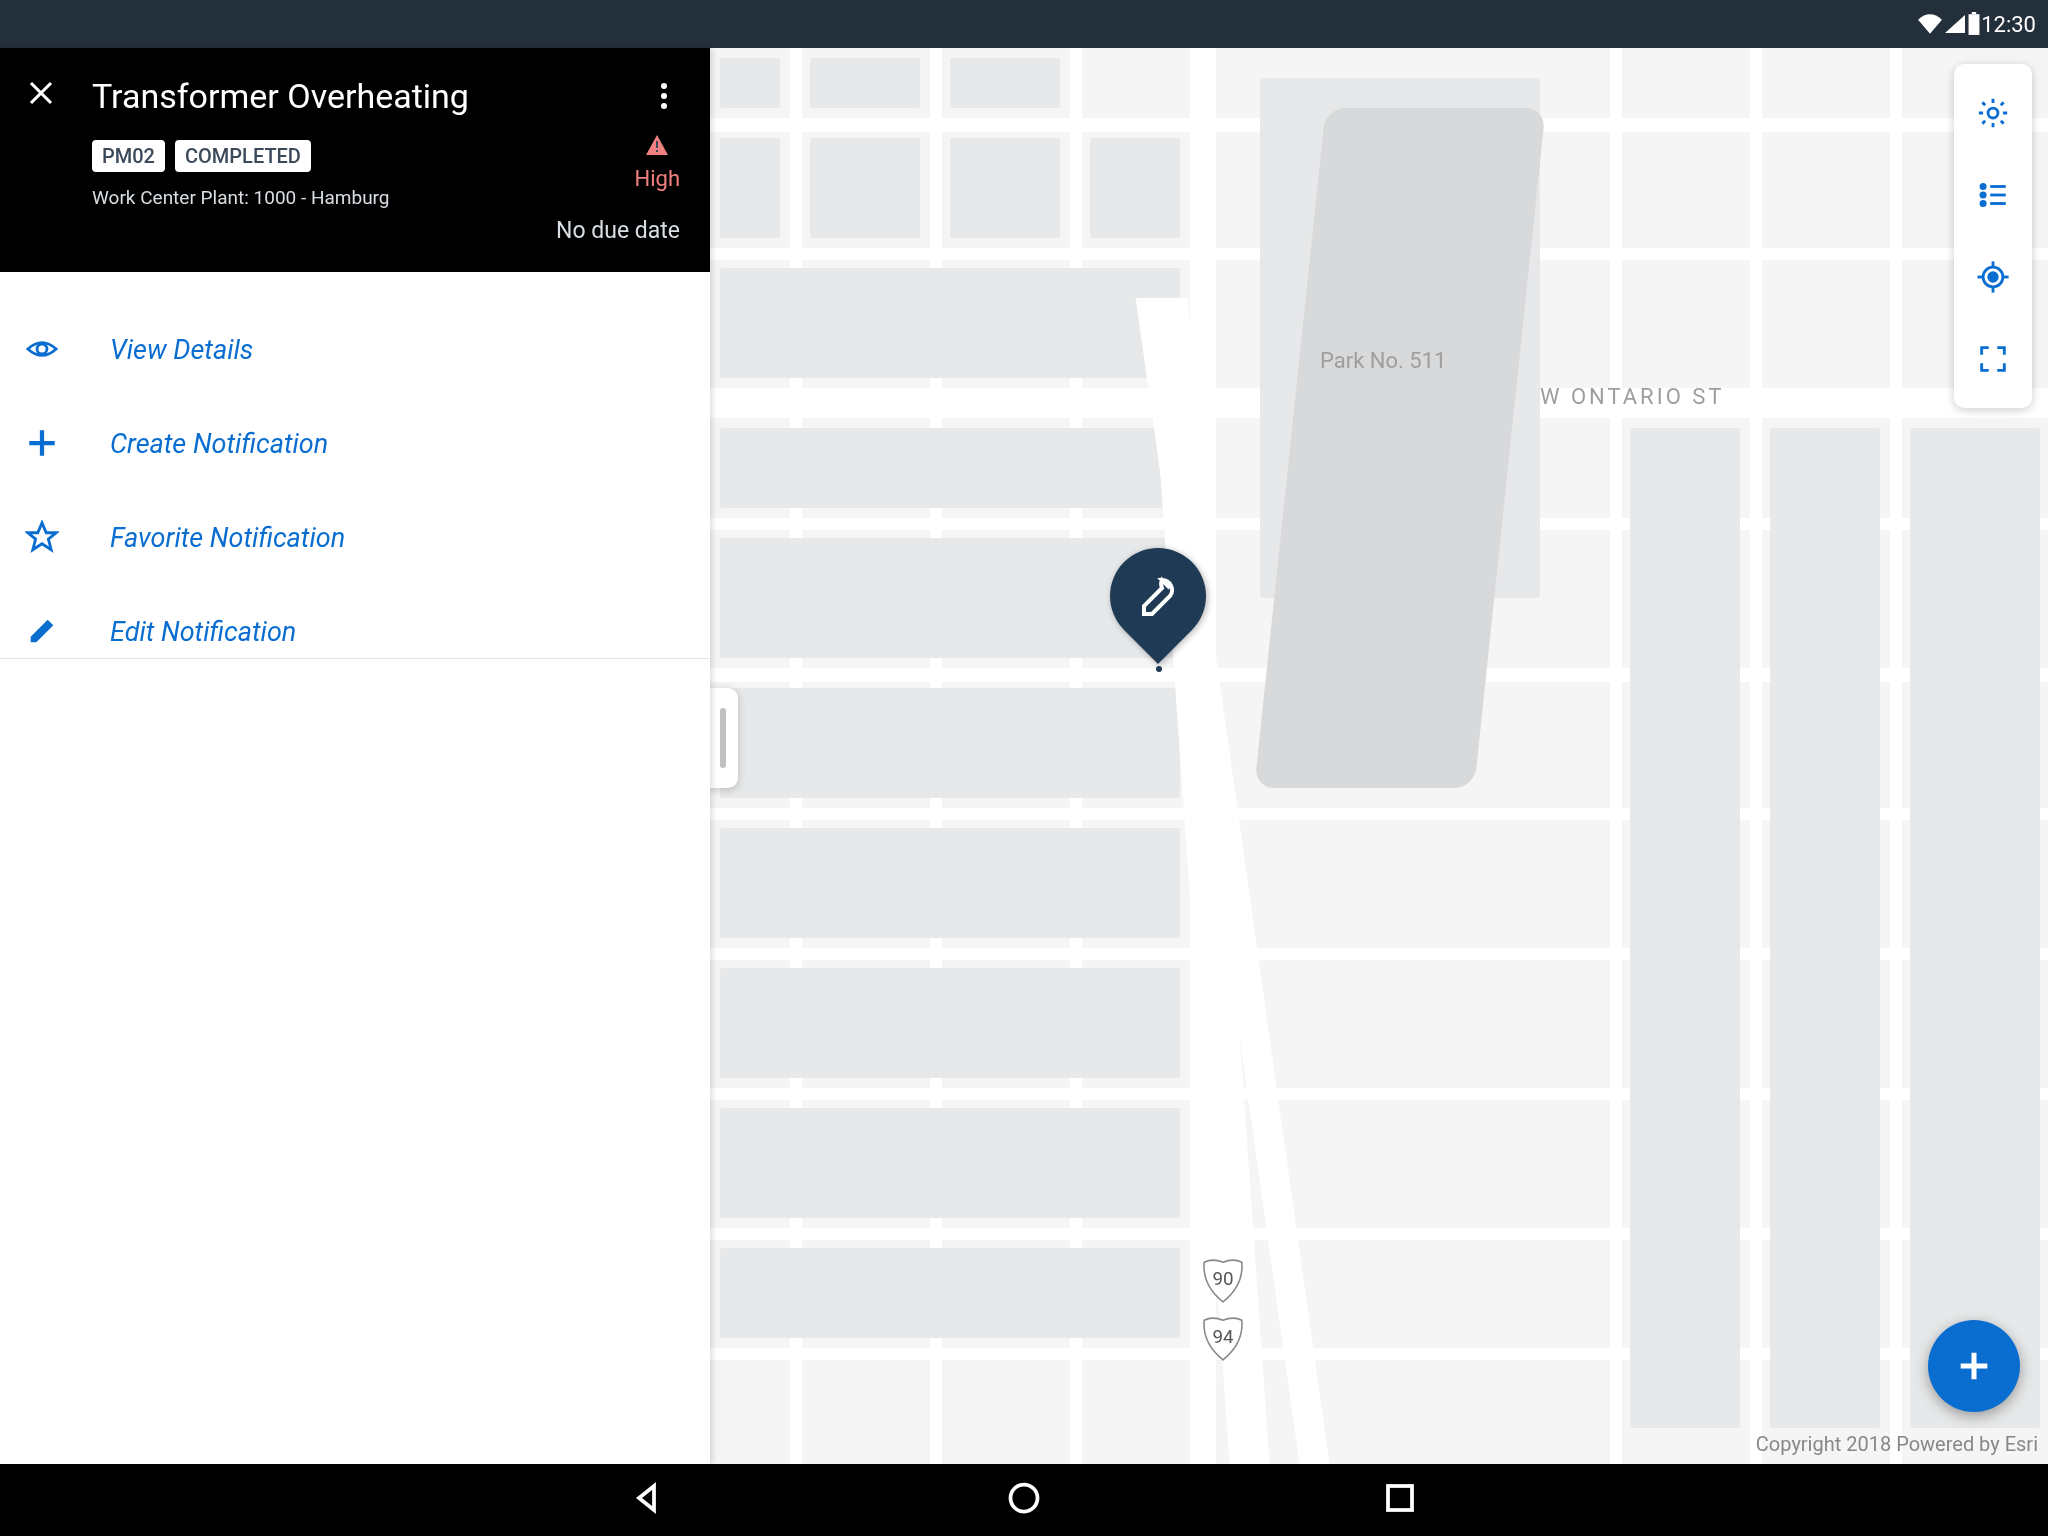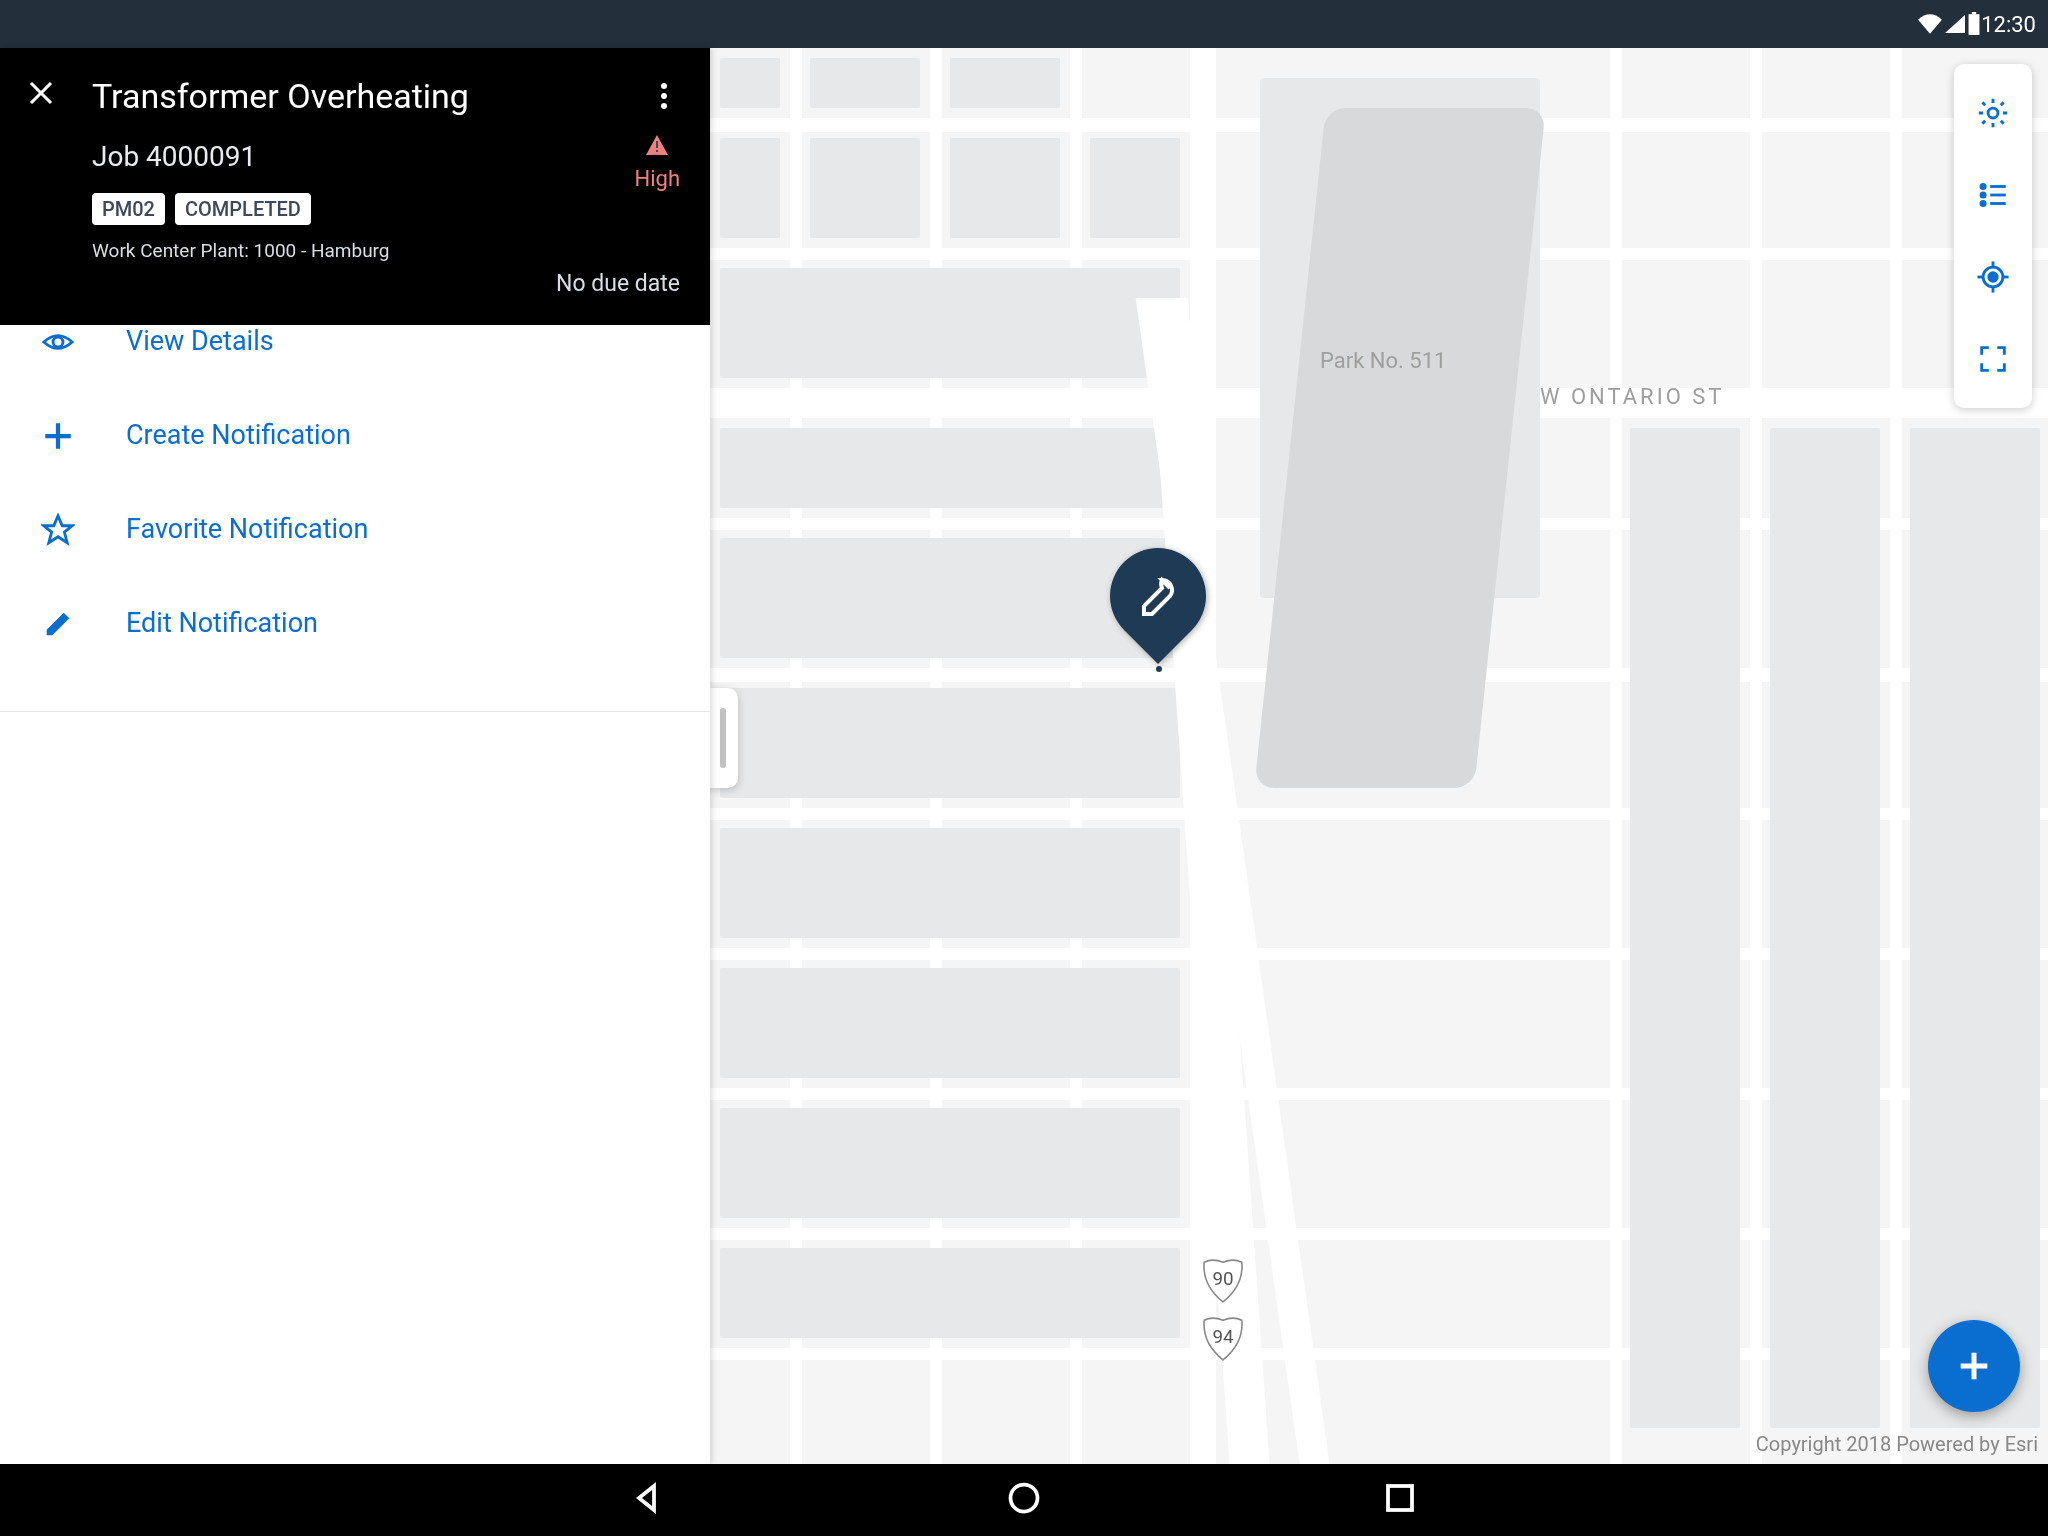--- a/index.html
+++ b/index.html
@@ -28,21 +28,21 @@
   .priority { position: absolute; right: 0px; top: -6px; text-align: center; color: #F08080; }
   .priority .tri { font-size: 22px; line-height:1; }
   .priority .lbl { font-size: 22px; margin-top: 6px; }
 
   .badges { display: flex; gap: 10px; margin-bottom: 14px; }
   .badge { background: #fff; color: #3B4A5A; font-size: 20px; padding: 4px 10px; border-radius: 4px; font-weight: 500;}
   .work-center { font-size: 19px; color: #D8DEE4; margin-bottom: 8px; }
   .due { font-size: 23px; color: #D8DEE4; text-align: right; }
 
   .action-list { background: #fff; }
-  .action-item { display: flex; align-items: flex-start; height: 94px; padding: 0 38px; gap: 48px; cursor: pointer; }
+  .action-item { display: flex; align-items: flex-end; height: 94px; padding: 0 22px; gap: 48px; cursor: pointer; font-style: italic; }
   .action-item .aicon { width: 40px; color: #0A6ED1; display:flex; justify-content:center; align-items:center;}
   .action-item .aicon svg { width:34px; height:34px; }
   .action-item .alabel { color: #0A6ED1; font-size: 27px; }
   .action-list::after{content:"";display:block;height:1px;background:#E5E5E5;margin-top:10px;}
 
   
   .map { flex: 1; position: relative; background: #F5F5F5; overflow: hidden; }
   .map-bg { position:absolute; inset:0; background:#F5F5F5;}
   
   .blocks { position:absolute; inset:0; }
@@ -114,21 +114,20 @@
               </svg>
           </div>
           <div class="title">Transformer Overheating</div>
           <div class="more-vert">
             <span></span>
               <span></span>
               <span></span>
           </div>
         </div>
         <div class="header-sub">
-          <div class="job-line">Job 4000091</div>
           <div class="priority">
             <div class="tri">
               <svg width="24" height="22" viewBox="0 0 24 22">
                   <path d="M12 1 L23 21 L1 21 Z" fill="#F08080"></path>
                   <rect x="11" y="7" width="2" height="7" fill="#3B4A5A"></rect>
                   <rect x="11" y="16" width="2" height="2" fill="#3B4A5A"></rect>
                 </svg>
             </div>
             <div class="lbl">High</div>
           </div>

